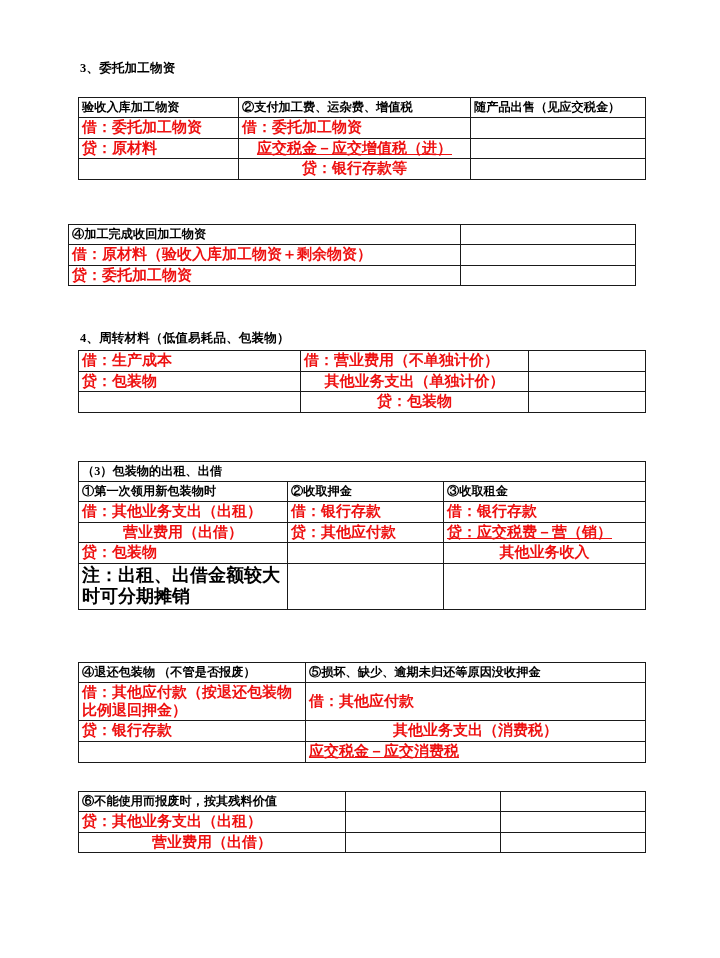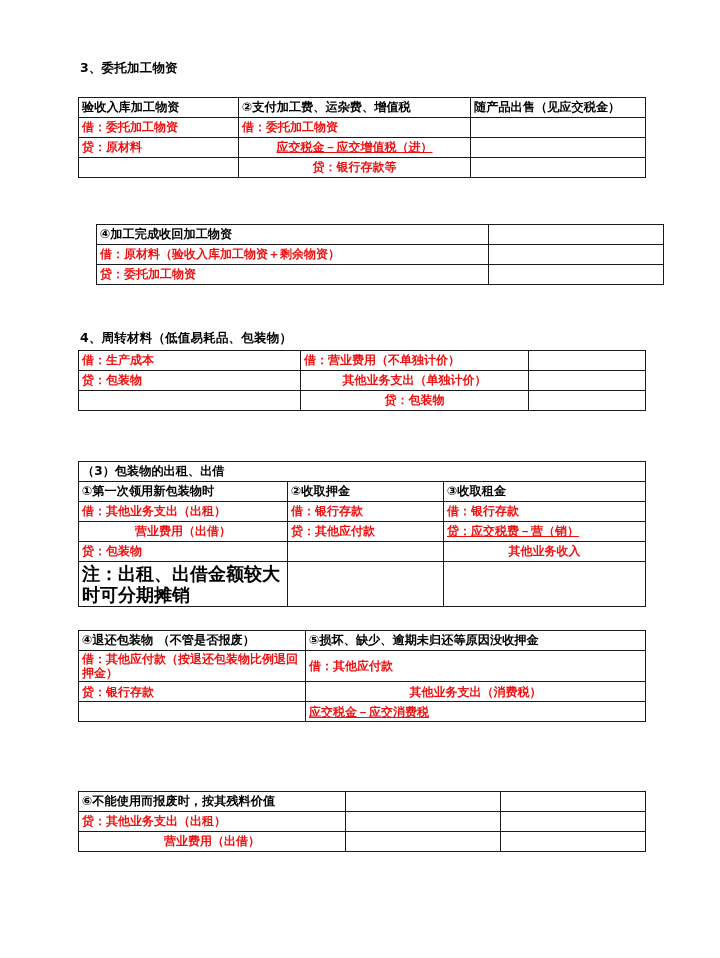--- a/index.html
+++ b/index.html
@@ -13,20 +13,21 @@
     font-family: "DejaVu Sans", "Liberation Sans", sans-serif;
     color: #000000;
     position: relative;
     overflow: hidden;
   }
   .page {
     position: relative;
     width: 720px;
     height: 958px;
     background: #ffffff;
+    font-family: Liberation Serif, serif;
   }
 
   .section-heading {
     position: absolute;
     font-size: 12.5px;
     font-weight: bold;
     color: #000000;
     letter-spacing: 0.2px;
     white-space: nowrap;
   }
@@ -47,21 +48,21 @@
     overflow: hidden;
   }
   td.blk {
     color: #000000;
     font-weight: bold;
     font-size: 12.2px;
   }
   td.red {
     color: #ee1111;
     font-weight: bold;
-    font-size: 12px;
+    font-size: 15px;
   }
   td.note {
     color: #000000;
     font-weight: bold;
     font-size: 18px;
     line-height: 1.15;
     vertical-align: top;
     padding-top: 2px;
   }
   .ind1 { padding-left: 14px; }
@@ -104,21 +105,21 @@
         <td class="red empty"></td>
       </tr>
       <tr>
         <td class="red empty"></td>
         <td class="red ind2">贷：银行存款等</td>
         <td class="red empty"></td>
       </tr>
     </tbody>
   </table>
 
-  <table class="grid" style="left:96px; top:224px; width:567px;">
+  <table class="grid" style="left:68px; top:224px; width:567px;">
     <colgroup>
       <col style="width:392px">
       <col style="width:175px">
     </colgroup>
     <tbody>
       <tr>
         <td class="blk">④加工完成收回加工物资</td>
         <td class="blk empty"></td>
       </tr>
       <tr>
@@ -190,21 +191,21 @@
         <td class="red ind2">其他业务收入</td>
       </tr>
       <tr>
         <td class="note tall">注：出租、出借金额较大时可分期摊销</td>
         <td class="blk empty tall"></td>
         <td class="blk empty tall"></td>
       </tr>
     </tbody>
   </table>
 
-  <table class="grid" style="left:78px; top:630px; width:567px;">
+  <table class="grid" style="left:78px; top:662px; width:567px;">
     <colgroup>
       <col style="width:227px">
       <col style="width:340px">
     </colgroup>
     <tbody>
       <tr>
         <td class="blk">④退还包装物 （不管是否报废）</td>
         <td class="blk">⑤损坏、缺少、逾期未归还等原因没收押金</td>
       </tr>
       <tr>

